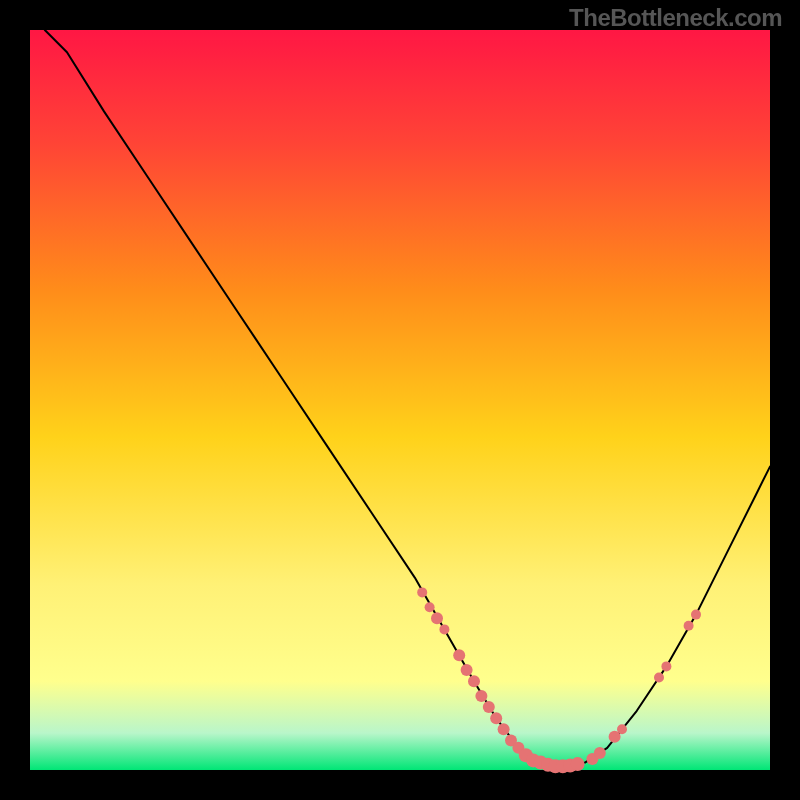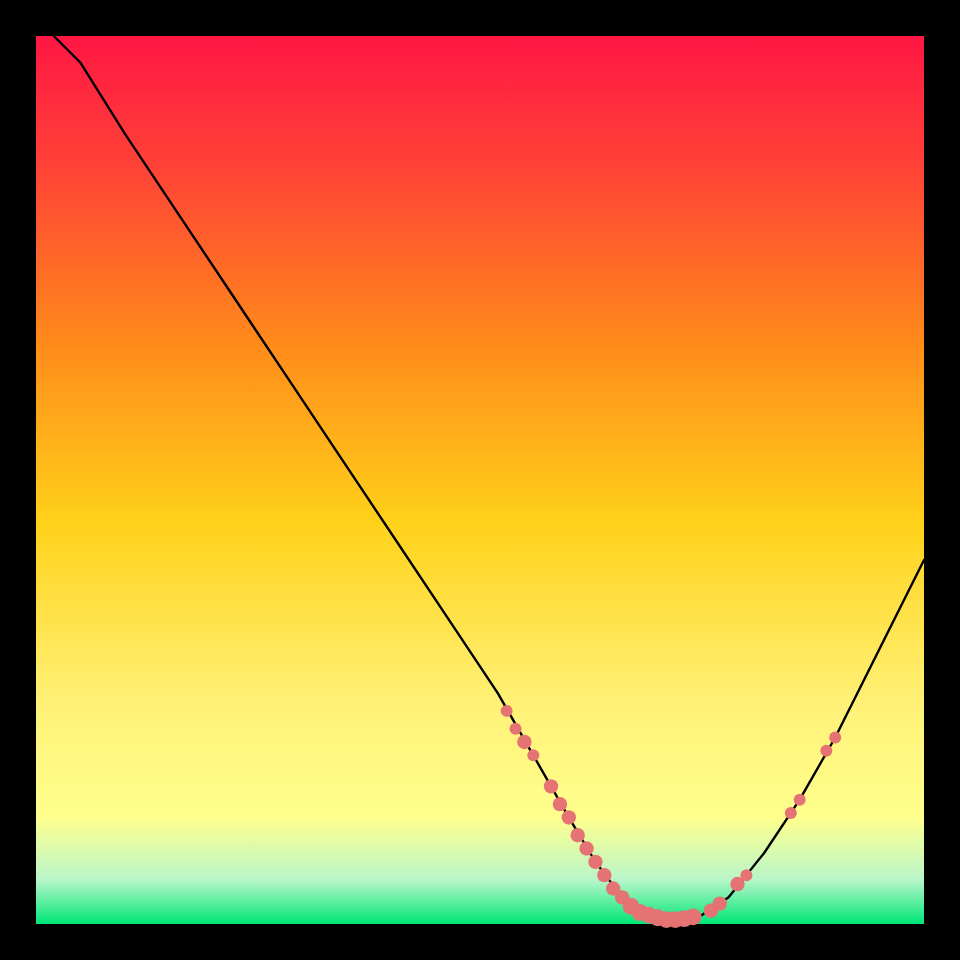--- a/index.html
+++ b/index.html
@@ -29,20 +29,21 @@
   svg.plot {
     position: absolute;
     left: 0;
     top: 0;
   }
 </style>
 </head>
 <body>
 
 <div class="chart-container">
+  <div class="watermark">TheBottleneck.com</div>
   <svg class="plot" width="800" height="800" viewBox="0 0 800 800">
     <defs>
       <linearGradient id="bg-grad" x1="0" y1="0" x2="0" y2="1">
           <stop offset="0%" stop-color="#ff1744"></stop>
           <stop offset="15%" stop-color="#ff4336"></stop>
           <stop offset="35%" stop-color="#ff8c1a"></stop>
           <stop offset="55.00000000000001%" stop-color="#ffd21a"></stop>
           <stop offset="75%" stop-color="#fff176"></stop>
           <stop offset="88%" stop-color="#ffff8d"></stop>
           <stop offset="95%" stop-color="#b9f6ca"></stop>

